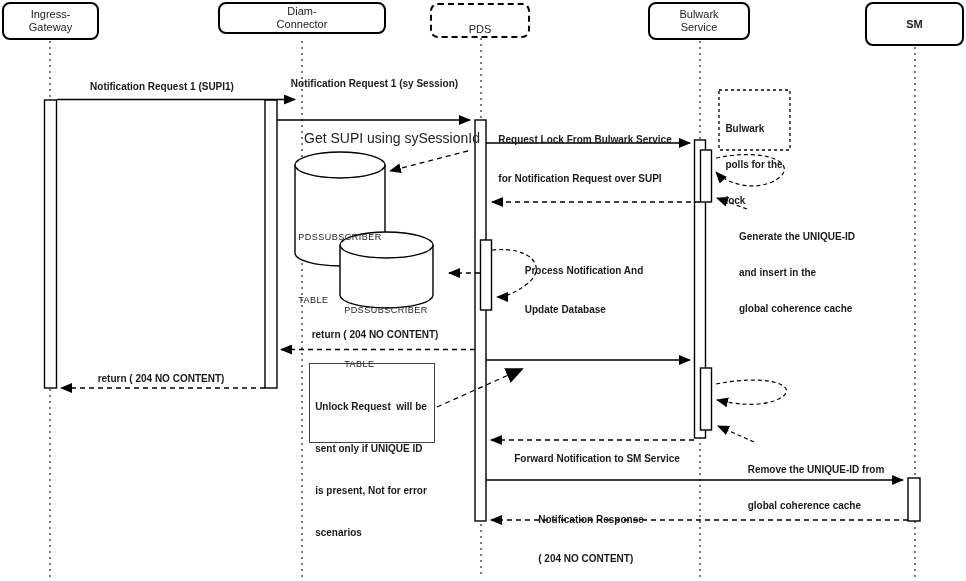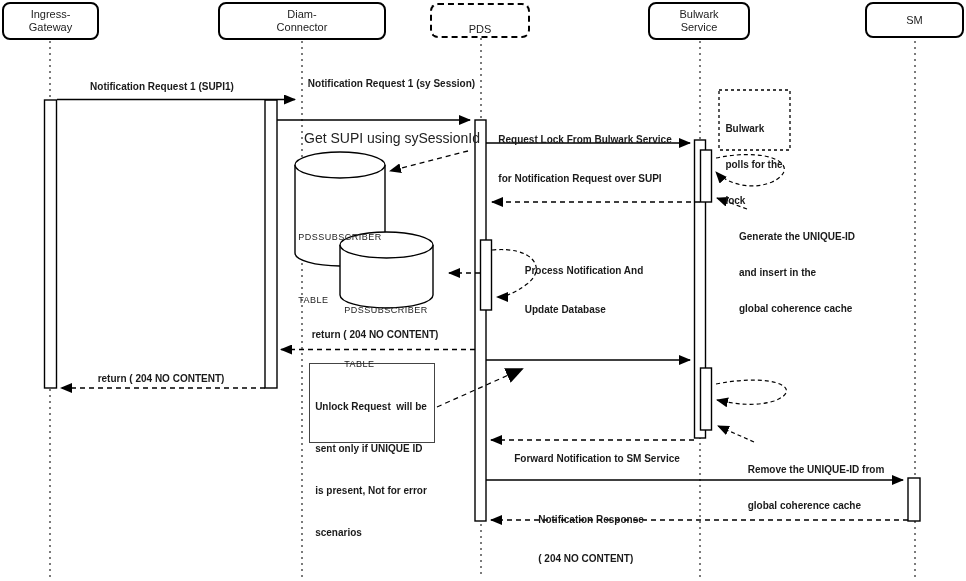--- a/index.html
+++ b/index.html
@@ -91,37 +91,37 @@
       <ellipse cx="386.5" cy="245" rx="46.5" ry="13" fill="#fff" stroke="#000" stroke-width="1.4"></ellipse>
     </g>
 
     <rect x="719" y="90" width="71" height="60" fill="#fff" stroke="#000" stroke-width="1.3" stroke-dasharray="3,3"></rect>
   </svg>
 
   <div class="participant" style="left:2px;top:2px;width:97px;height:38px;">
     <span>Ingress-</span>
     <span>Gateway</span>
   </div>
-  <div class="participant" style="left:218px;top:2px;width:168px;height:38px;">
+  <div class="participant" style="left:218px;top:2px;width:168px;height:32px;">
     <span>Diam-</span>
     <span>Connector</span>
   </div>
   <div class="participant dashed" style="left:430px;top:3px;width:100px;height:35px;justify-content:flex-end;">
     <span>PDS</span>
   </div>
   <div class="participant" style="left:648px;top:2px;width:102px;height:38px;">
     <span>Bulwark</span>
     <span>Service</span>
   </div>
-  <div class="participant" style="left:865px;top:2px;width:99px;height:36px;">
+  <div class="participant" style="left:865px;top:2px;width:99px;height:44px;font-weight:bold;">
     <span>SM</span>
   </div>
 
   <div class="lbl b10" style="left:162px;top:80px;">Notification Request 1 (SUPI1)</div>
-  <div class="lbl b10" style="left:385px;top:77px;padding-left:13px;">Notification Request 1 (sy Session)</div>
+  <div class="lbl b10" style="left:368px;top:77px;padding-left:13px;">Notification Request 1 (sy Session)</div>
   <div class="lbl r11" style="left:392px;top:132px;">Get SUPI using sySessionId</div>
 
   <div class="lbl b10" style="left:585px;top:107px;">
     <div>Request Lock From Bulwark Service</div>
     <div>for Notification Request over SUPI</div>
   </div>
 
 
   <div class="lbl b10" style="left:584px;top:238px;">
     <div>Process Notification And</div>

